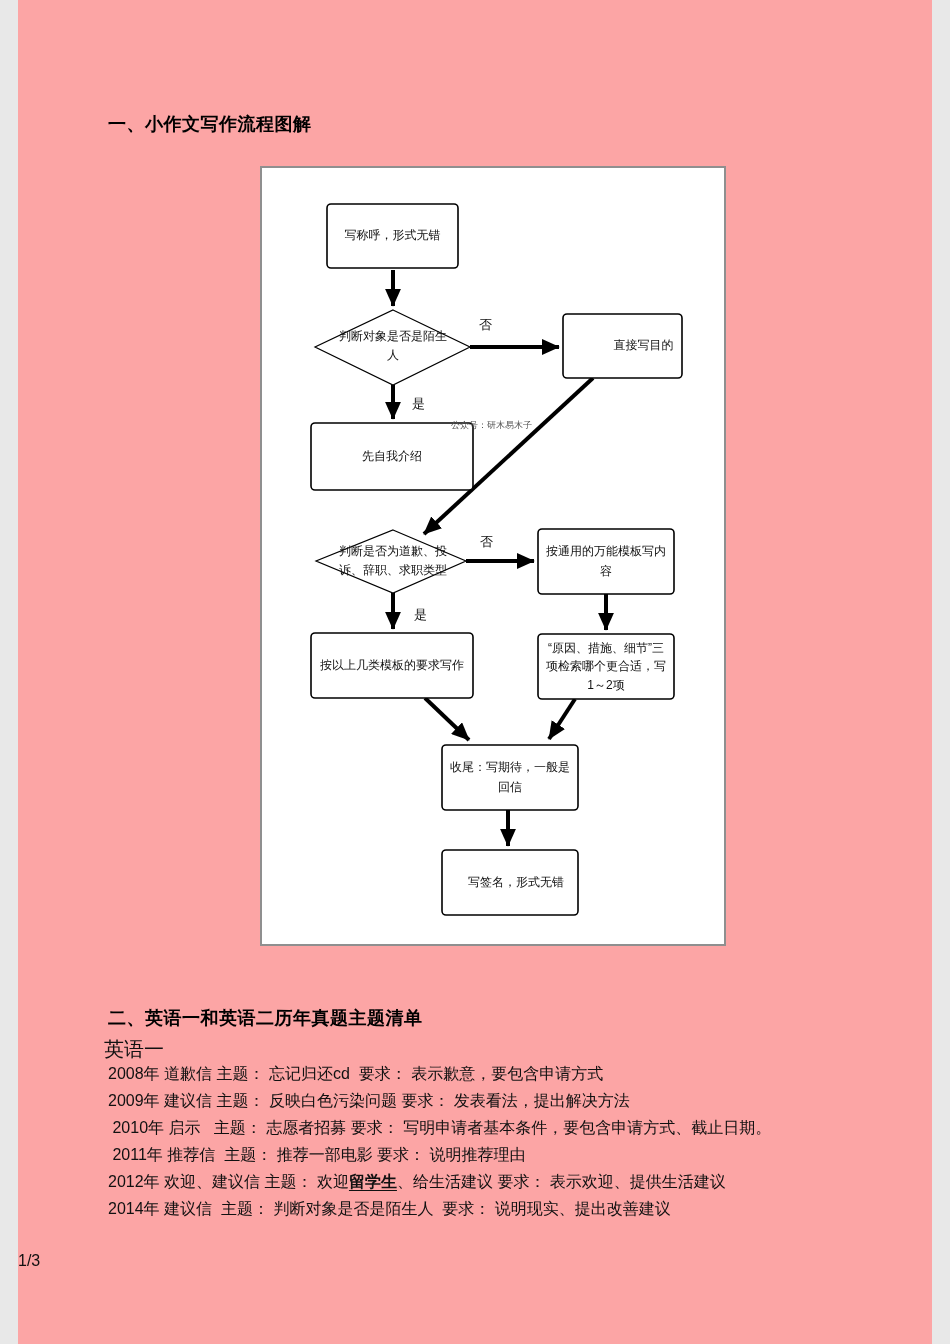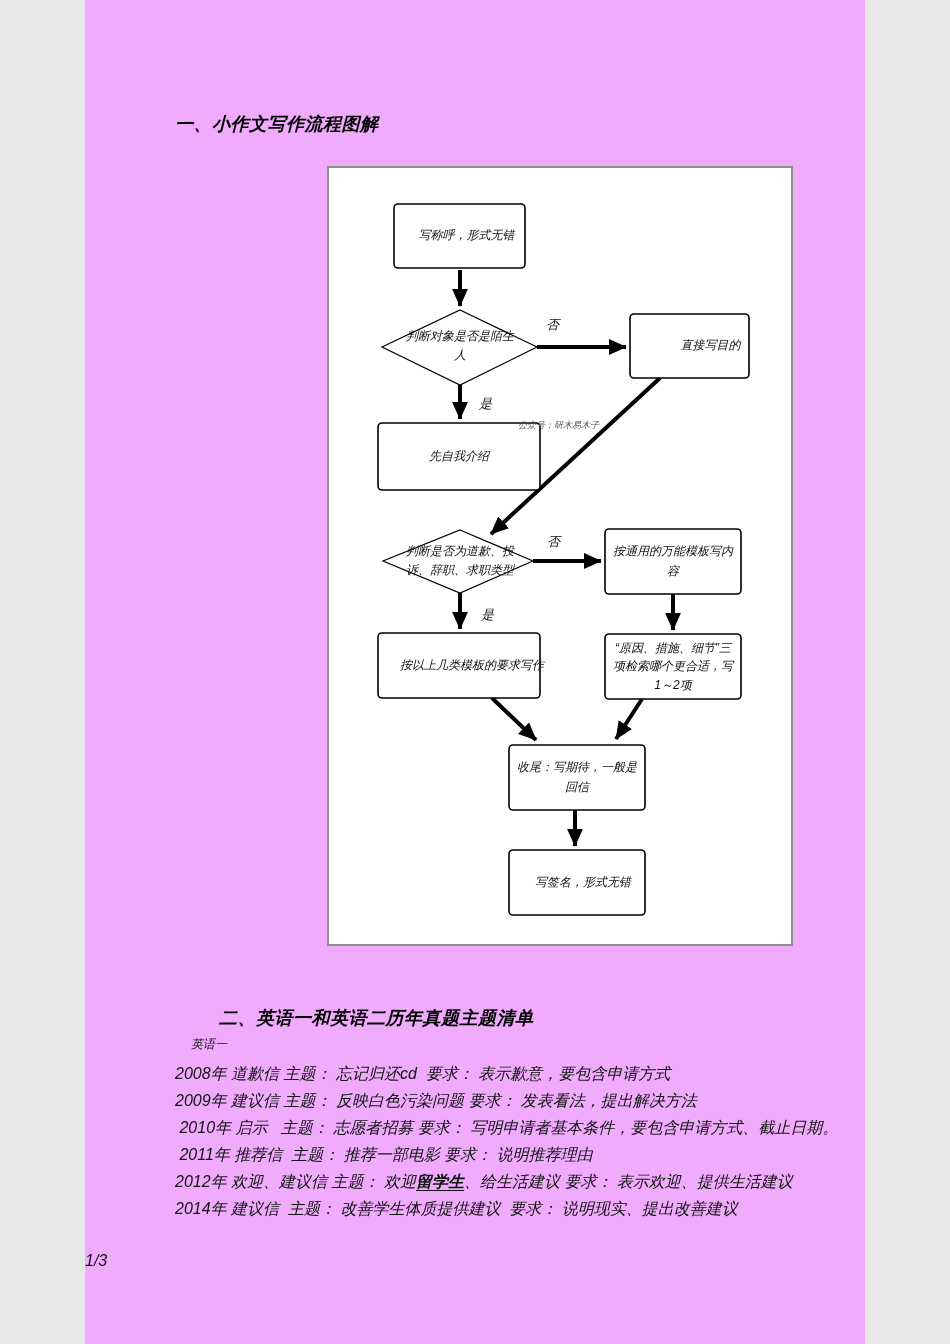--- a/index.html
+++ b/index.html
@@ -1,52 +1,52 @@
 <!DOCTYPE html>
 <html><head>
 <meta charset="utf-8">
 <style>
   * { margin:0; padding:0; box-sizing:border-box; }
   body { background:#e8e8e8; font-family:"Liberation Sans", sans-serif; }
   .page {
-    position:relative; width:780px; height:1344px; margin:0 auto;
-    background:#f0abfc; color:#1c1c1c; overflow:hidden;font-style:italic;
+    position:relative; width:914px; height:1344px; margin:0 auto;
+    background:#fca5a5; color:#1c1c1c; overflow:hidden;
   }
   .sec-title {
     position:absolute; left:90px; font-size:18px; font-weight:bold;
     letter-spacing:0.5px; color:#000;
   }
   #section1-title { top:112px; }
-  #section2-title { top:1006px;margin-left:44px; }
+  #section2-title { top:1006px; }
   #subtitle {
-    position:absolute; left:106px; top:1036px; font-size:12px; color:#111;
+    position:absolute; left:86px; top:1036px; font-size:20px; color:#111;
   }
   .flow-frame {
     position:absolute; left:242px; top:166px; width:466px; height:780px;
   }
   .flow-frame svg { position:absolute; left:0; top:0; }
   .node-label {
     position:absolute; display:flex; align-items:center; justify-content:center;
     text-align:center; font-size:12px; line-height:1.6; color:#111;
   }
   .branch-label {
     position:absolute; font-size:13px; color:#111;
   }
   .watermark {
     position:absolute; left:191px; top:253px; font-size:9px; color:#555;
     white-space:nowrap;
   }
   
-  #t-start    { left:74px;  top:38px;  width:131px; height:64px; }
+  #t-start    { left:67px;  top:38px;  width:131px; height:64px; }
   #t-d1       { left:77px;  top:147px; width:112px; height:66px; }
   #t-direct   { left:303px; top:148px; width:119px; height:64px;margin-left:21px; }
   #t-intro    { left:51px;  top:257px; width:162px; height:67px; }
   #t-d2       { left:77px;  top:362px; width:112px; height:66px; }
   #t-generic  { left:284px; top:363px; width:124px; height:65px; }
-  #t-specific { left:64px;  top:467px; width:162px; height:65px; }
+  #t-specific { left:51px;  top:467px; width:162px; height:65px; }
   #t-check    { left:284px; top:468px; width:124px; height:65px; line-height:1.55; }
   #t-closing  { left:188px; top:579px; width:124px; height:65px; }
   #t-sign     { left:182px; top:684px; width:136px; height:65px;padding-left:12px; }
   #l-no1  { left:219px; top:150px; }
   #l-yes1 { left:152px; top:229px; }
   #l-no2  { left:220px; top:367px; }
   #l-yes2 { left:154px; top:440px; }
   #topic-list {
     position:absolute; left:90px; top:1060px; width:790px;
     font-size:16px; color:#111;
@@ -129,18 +129,18 @@
   <div id="section2-title" class="sec-title">二、英语一和英语二历年真题主题清单</div>
 
   <div id="subtitle">英语一</div>
 
   <div id="topic-list">
       <div class="topic-line"><span>2008年 道歉信 主题： 忘记归还cd  要求： 表示歉意，要包含申请方式</span></div>
       <div class="topic-line"><span>2009年 建议信 主题： 反映白色污染问题 要求： 发表看法，提出解决方法</span></div>
       <div class="topic-line"><span> 2010年 启示   主题： 志愿者招募 要求： 写明申请者基本条件，要包含申请方式、截止日期。</span></div>
       <div class="topic-line"><span> 2011年 推荐信  主题： 推荐一部电影 要求： 说明推荐理由</span></div>
       <div class="topic-line"><span>2012年 欢迎、建议信 主题： 欢迎</span><span class="hl">留学生</span><span>、给生活建议 要求： 表示欢迎、提供生活建议</span></div>
-      <div class="topic-line"><span>2014年 建议信  主题： 改善学生体质提供建议  要求： 说明现实、提出改善建议</span></div>
+      <div class="topic-line"><span>2014年 建议信  主题： 判断对象是否是陌生人  要求： 说明现实、提出改善建议</span></div>
     </div>
 
   <div id="page-footer">1/3</div>
 
 </div>
 
 </body></html>

